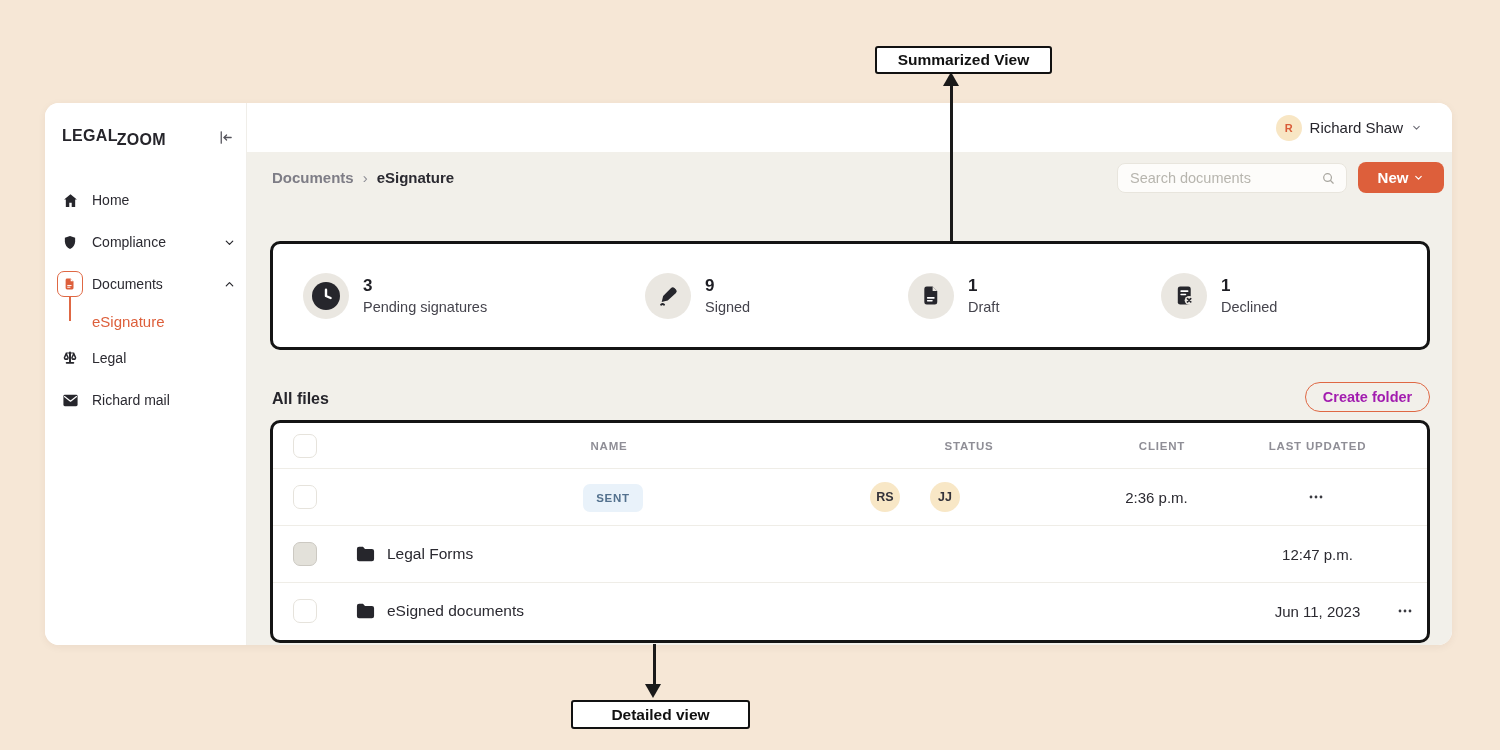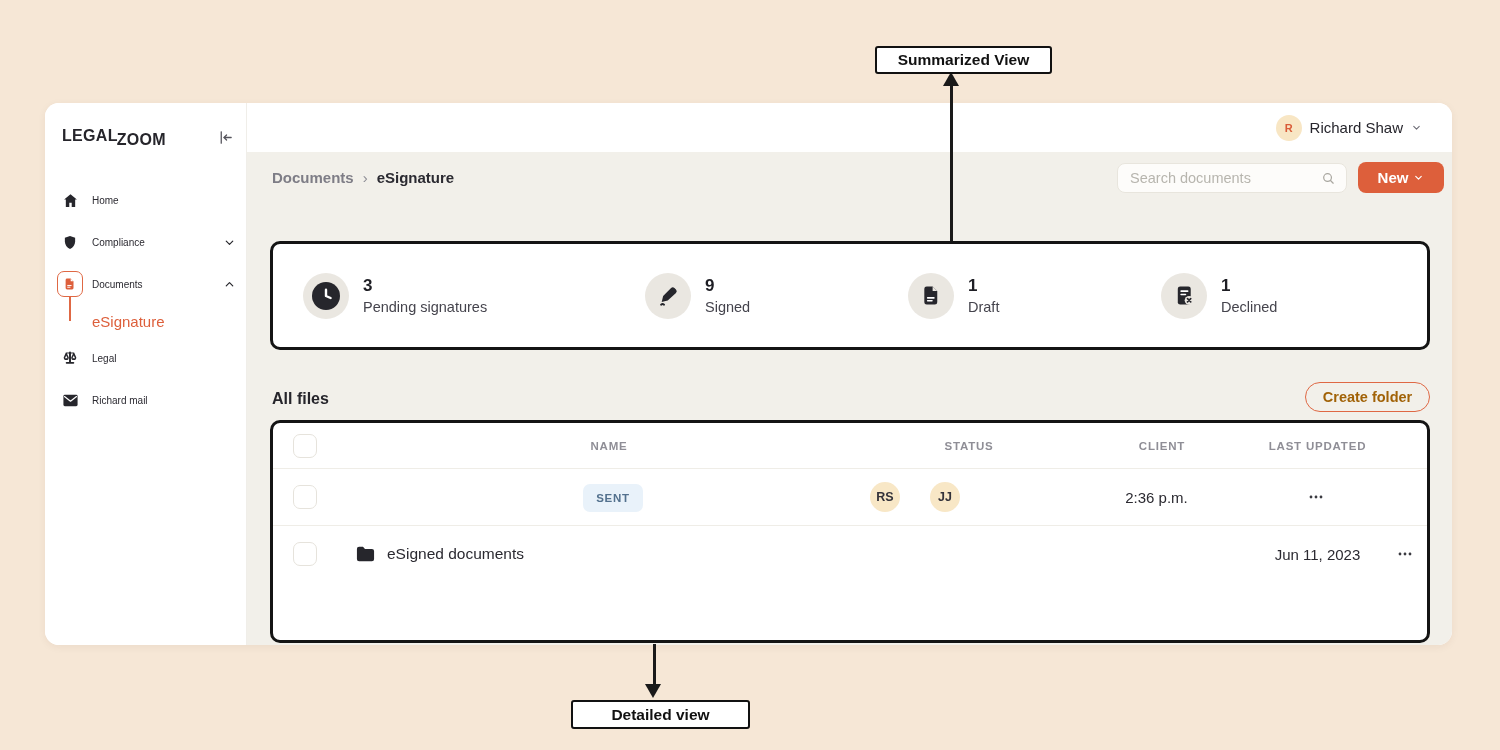--- a/index.html
+++ b/index.html
@@ -19,21 +19,21 @@
     box-shadow:0 2px 8px rgba(60,40,20,.06);
     display:flex;
   }
 
   
   .sidebar { width:202px; flex:none; background:#fff; border-right:1px solid #f0eee9; position:relative; }
   .logo { position:absolute; left:17px; top:24px; font-weight:800; font-size:16px; letter-spacing:.3px; color:#26252b; white-space:nowrap; }
   .logo .z2 { display:inline-block; transform:translateY(4px); margin-left:-1px; }
   .collapse-btn { position:absolute; right:12px; top:26px; cursor:pointer; }
   .nav { position:absolute; top:76px; left:0; right:0; }
-  .nav-item { height:42px; display:flex; align-items:center; padding:0 10px 0 12px; font-size:10px; color:#2b2a31; cursor:pointer; position:relative; }
+  .nav-item { height:42px; display:flex; align-items:center; padding:0 10px 0 12px; font-size:14px; color:#2b2a31; cursor:pointer; position:relative; }
   .icon-slot { width:26px; height:26px; display:flex; align-items:center; justify-content:center; flex:none; }
   .doc-box { width:26px; height:26px; border:1.5px solid #df6844; border-radius:7px; display:flex; align-items:center; justify-content:center; background:#fff; }
   .nav-label { margin-left:9px; flex:1; }
   .chev { margin-left:auto; }
   .sub-item { height:32px; display:flex; align-items:center; padding-left:47px; font-size:15px; color:#dd5f3b; cursor:pointer; }
   .connector { position:absolute; left:24px; top:118px; width:2px; height:24px; background:#df6844; }
 
   
   .main { flex:1; display:flex; flex-direction:column; min-width:0; }
   .topbar { height:49px; background:#fff; display:flex; align-items:center; justify-content:flex-end; padding-right:30px; gap:8px; flex:none; }
@@ -69,21 +69,21 @@
   .stat-circle { width:46px; height:46px; border-radius:50%; background:#eae7e1; display:flex; align-items:center; justify-content:center; flex:none; }
   .stat-text { display:flex; flex-direction:column; gap:3px; }
   .stat-value { font-size:17px; font-weight:700; color:#1e1e24; }
   .stat-label { font-size:14.5px; color:#45444d; }
 
   
   .files-title { position:absolute; left:25px; top:238px; font-size:16px; font-weight:700; color:#26252b; }
   .create-folder {
     position:absolute; left:1058px; top:230px; width:125px; height:30px;
     border:1.5px solid #df6844; border-radius:15px; background:transparent;
-    color:#a16207; font-weight:700; font-size:14.5px; cursor:pointer;
+    color:#a21caf; font-weight:700; font-size:14.5px; cursor:pointer;
     display:flex; align-items:center; justify-content:center;
     font-family:"Liberation Sans", sans-serif;
   }
 
   .table { position:absolute; left:23px; top:268px; width:1160px; height:223px; background:#fff; border:3px solid #141414; border-radius:10px; overflow:hidden; }
   .trow { display:grid; grid-template-columns:75px 522px 190px 190px 132px 45px; align-items:center; height:57px; border-top:1px solid #efede7;text-align:center; }
   .thead { height:45px; border-top:none; }
   .th { font-size:11.5px; color:#8f8e96; letter-spacing:.8px; font-weight:600; }
   .th-status { padding-left:8px; } .th-client { padding-left:14px; } .th-updated { padding-left:3px; }
   .checkbox { width:24px; height:24px; margin-left:20px; border:1.5px solid #e6e3dc; border-radius:7px; background:#fff; cursor:pointer; }
@@ -328,20 +328,35 @@
           <div class="updated">2:36 p.m.</div>
           <div class="more">
             <svg width="14" height="4" viewBox="0 0 14 4" fill="#3a3a40">
                 <circle cx="2" cy="2" r="1.4"></circle>
                 <circle cx="7" cy="2" r="1.4"></circle>
                 <circle cx="12" cy="2" r="1.4"></circle>
               </svg>
           </div>
         </div>
 
+        <div class="trow">
+          <div class="checkbox filled"></div>
+          <div class="name-cell">
+            <span>
+              <svg width="21" height="18" viewBox="0 0 24 21" fill="#26262c">
+                  <path d="M2 4.5A2.5 2.5 0 0 1 4.5 2h4.6l2.3 2.6h8.1A2.5 2.5 0 0 1 22 7.1v9.4a2.5 2.5 0 0 1-2.5 2.5h-15A2.5 2.5 0 0 1 2 16.5z"></path>
+                </svg>
+            </span>
+            <span>Legal Forms</span>
+          </div>
+          <div></div>
+          <div></div>
+          <div class="updated">12:47 p.m.</div>
+          <div></div>
+        </div>
 
         <div class="trow">
           <div class="checkbox"></div>
           <div class="name-cell">
             <span>
               <svg width="21" height="18" viewBox="0 0 24 21" fill="#26262c">
                   <path d="M2 4.5A2.5 2.5 0 0 1 4.5 2h4.6l2.3 2.6h8.1A2.5 2.5 0 0 1 22 7.1v9.4a2.5 2.5 0 0 1-2.5 2.5h-15A2.5 2.5 0 0 1 2 16.5z"></path>
                 </svg>
             </span>
             <span>eSigned documents</span>

